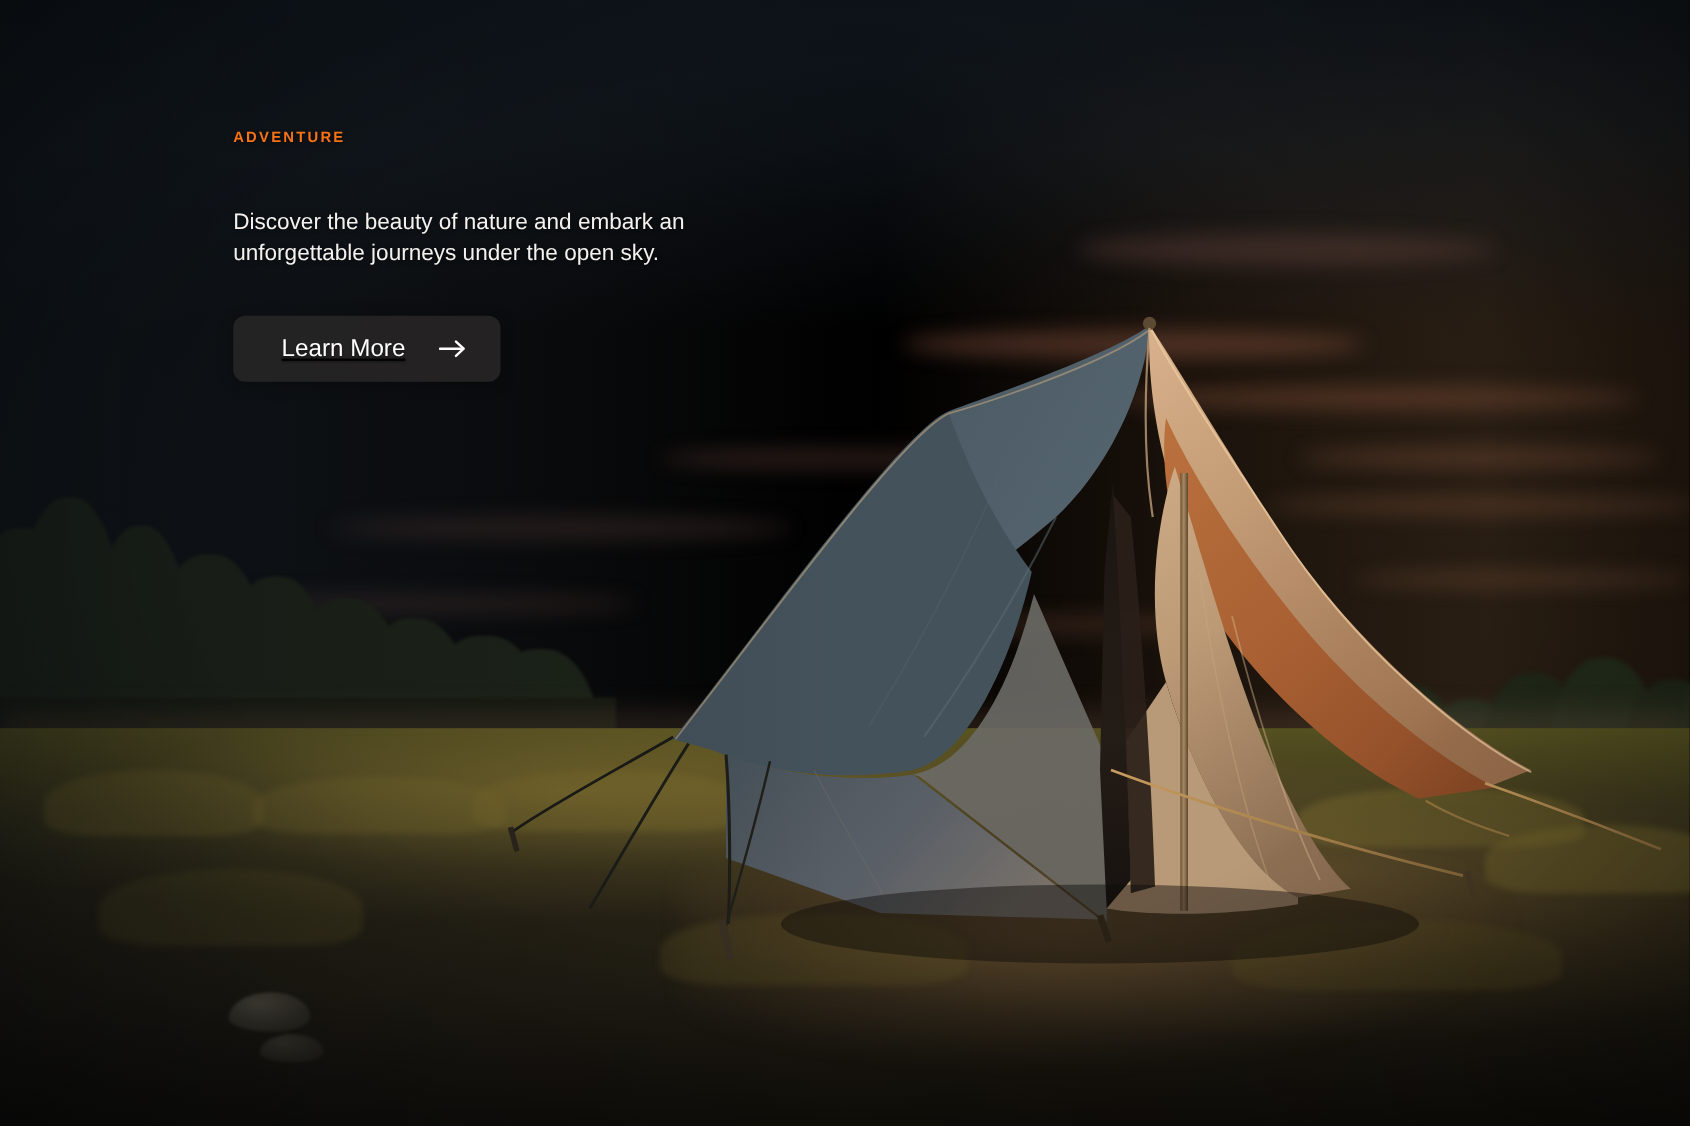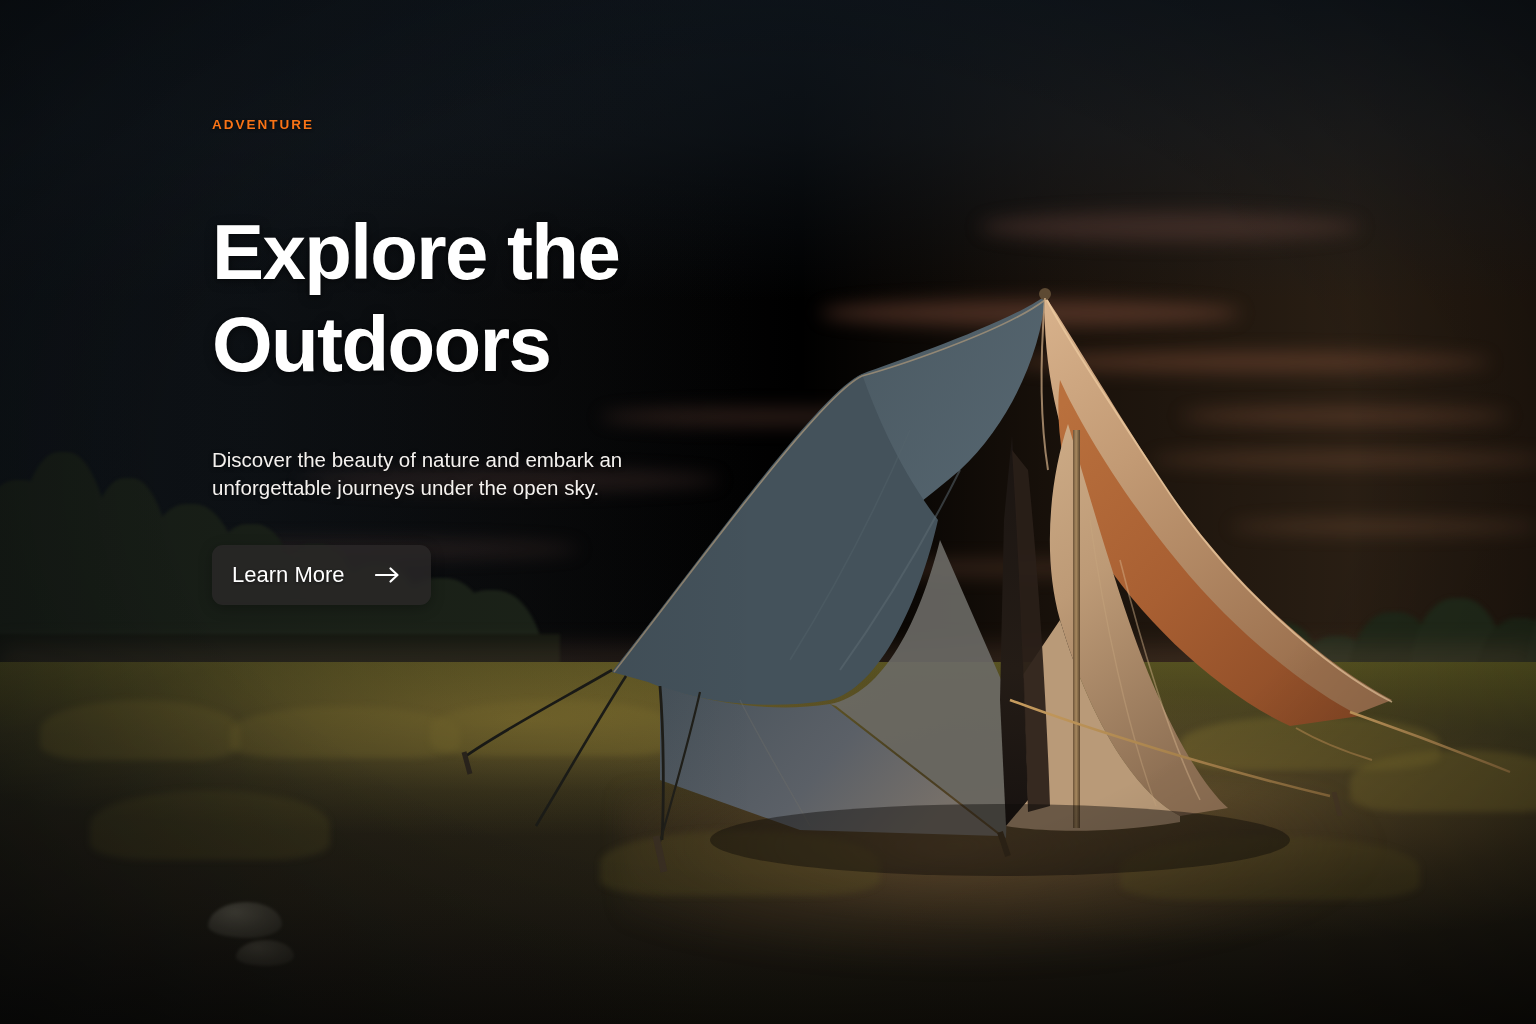--- a/index.html
+++ b/index.html
@@ -165,27 +165,28 @@
     line-height:28px;
     color:#f4f1ee;
     text-shadow:0 1px 4px rgba(0,0,0,0.50);
     max-width:420px;
   }
   .cta {
     display:inline-flex;
     align-items:center;
     gap:30px;
     margin-top:43px;
-    padding:19px 30px 19px 20px;
+    padding:19px 30px 19px 44px;
     background:rgba(42,40,40,0.80);
     border:none;
     border-radius:11px;
     cursor:pointer;
     backdrop-filter:blur(3px);
     box-shadow:0 3px 14px rgba(0,0,0,0.28);
+    text-decoration:underline;
   }
   .cta-label {
     font-family:"Liberation Sans", sans-serif;
     font-size:22px;
     color:#ffffff;
     text-shadow:0 1px 3px rgba(0,0,0,0.45);
     line-height:1;
     white-space:nowrap;
   }
   .cta-arrow { display:flex; align-items:center; }
@@ -373,24 +374,20 @@
     <ellipse cx="1000" cy="840" rx="290" ry="36" fill="#0d0b08" opacity="0.45"></ellipse>
   </svg>
 
   <div class="left-scrim"></div>
   <div class="vignette"></div>
 
   <div class="copy">
 
     <div class="eyebrow">ADVENTURE</div>
 
-    <h1 class="headline">
-      <span>Explore the</span><br>
-      <span>Outdoors</span>
-    </h1>
 
     <p class="subcopy">Discover the beauty of nature and embark an unforgettable journeys under the open sky.</p>
 
     <button class="cta">
       <span class="cta-label">Learn More</span>
       <span class="cta-arrow">
         <svg width="26" height="18" viewBox="0 0 26 18">
           <path d="M1 9 H22" stroke="#ffffff" stroke-width="2.2" stroke-linecap="round" fill="none"></path>
           <path d="M15.5 2.5 L22.5 9 L15.5 15.5" stroke="#ffffff" stroke-width="2.2" stroke-linecap="round" stroke-linejoin="round" fill="none"></path>
         </svg>

